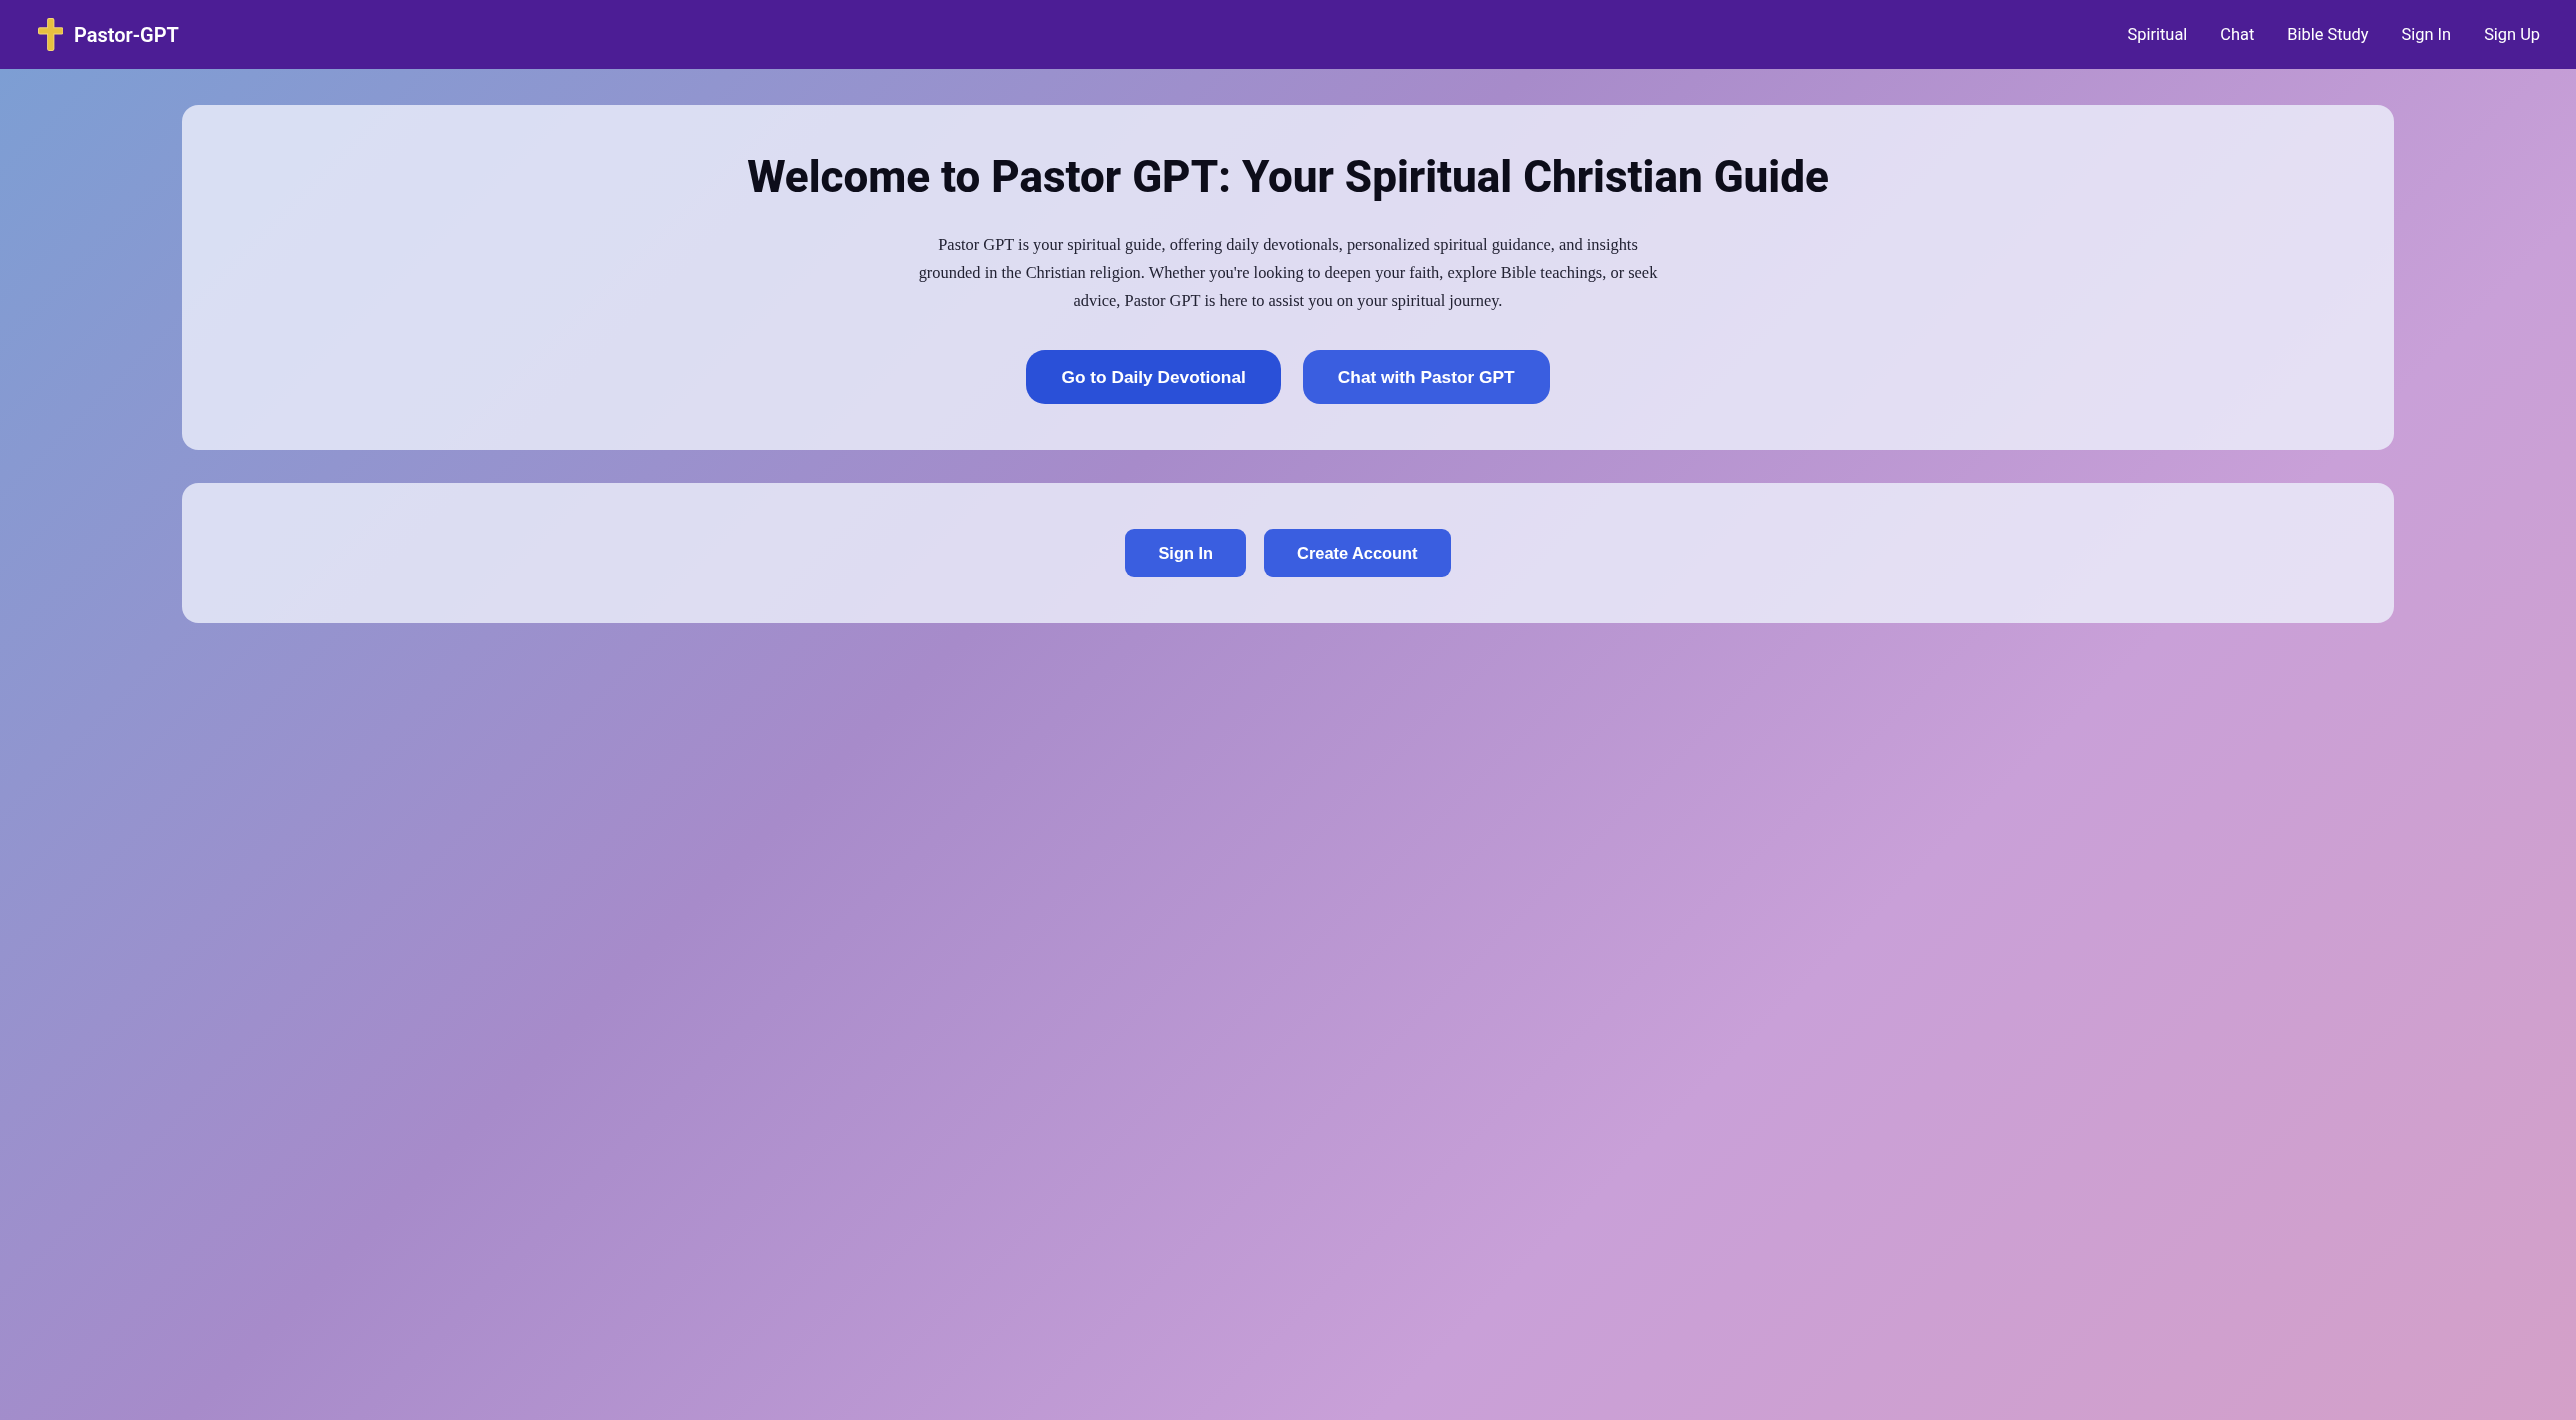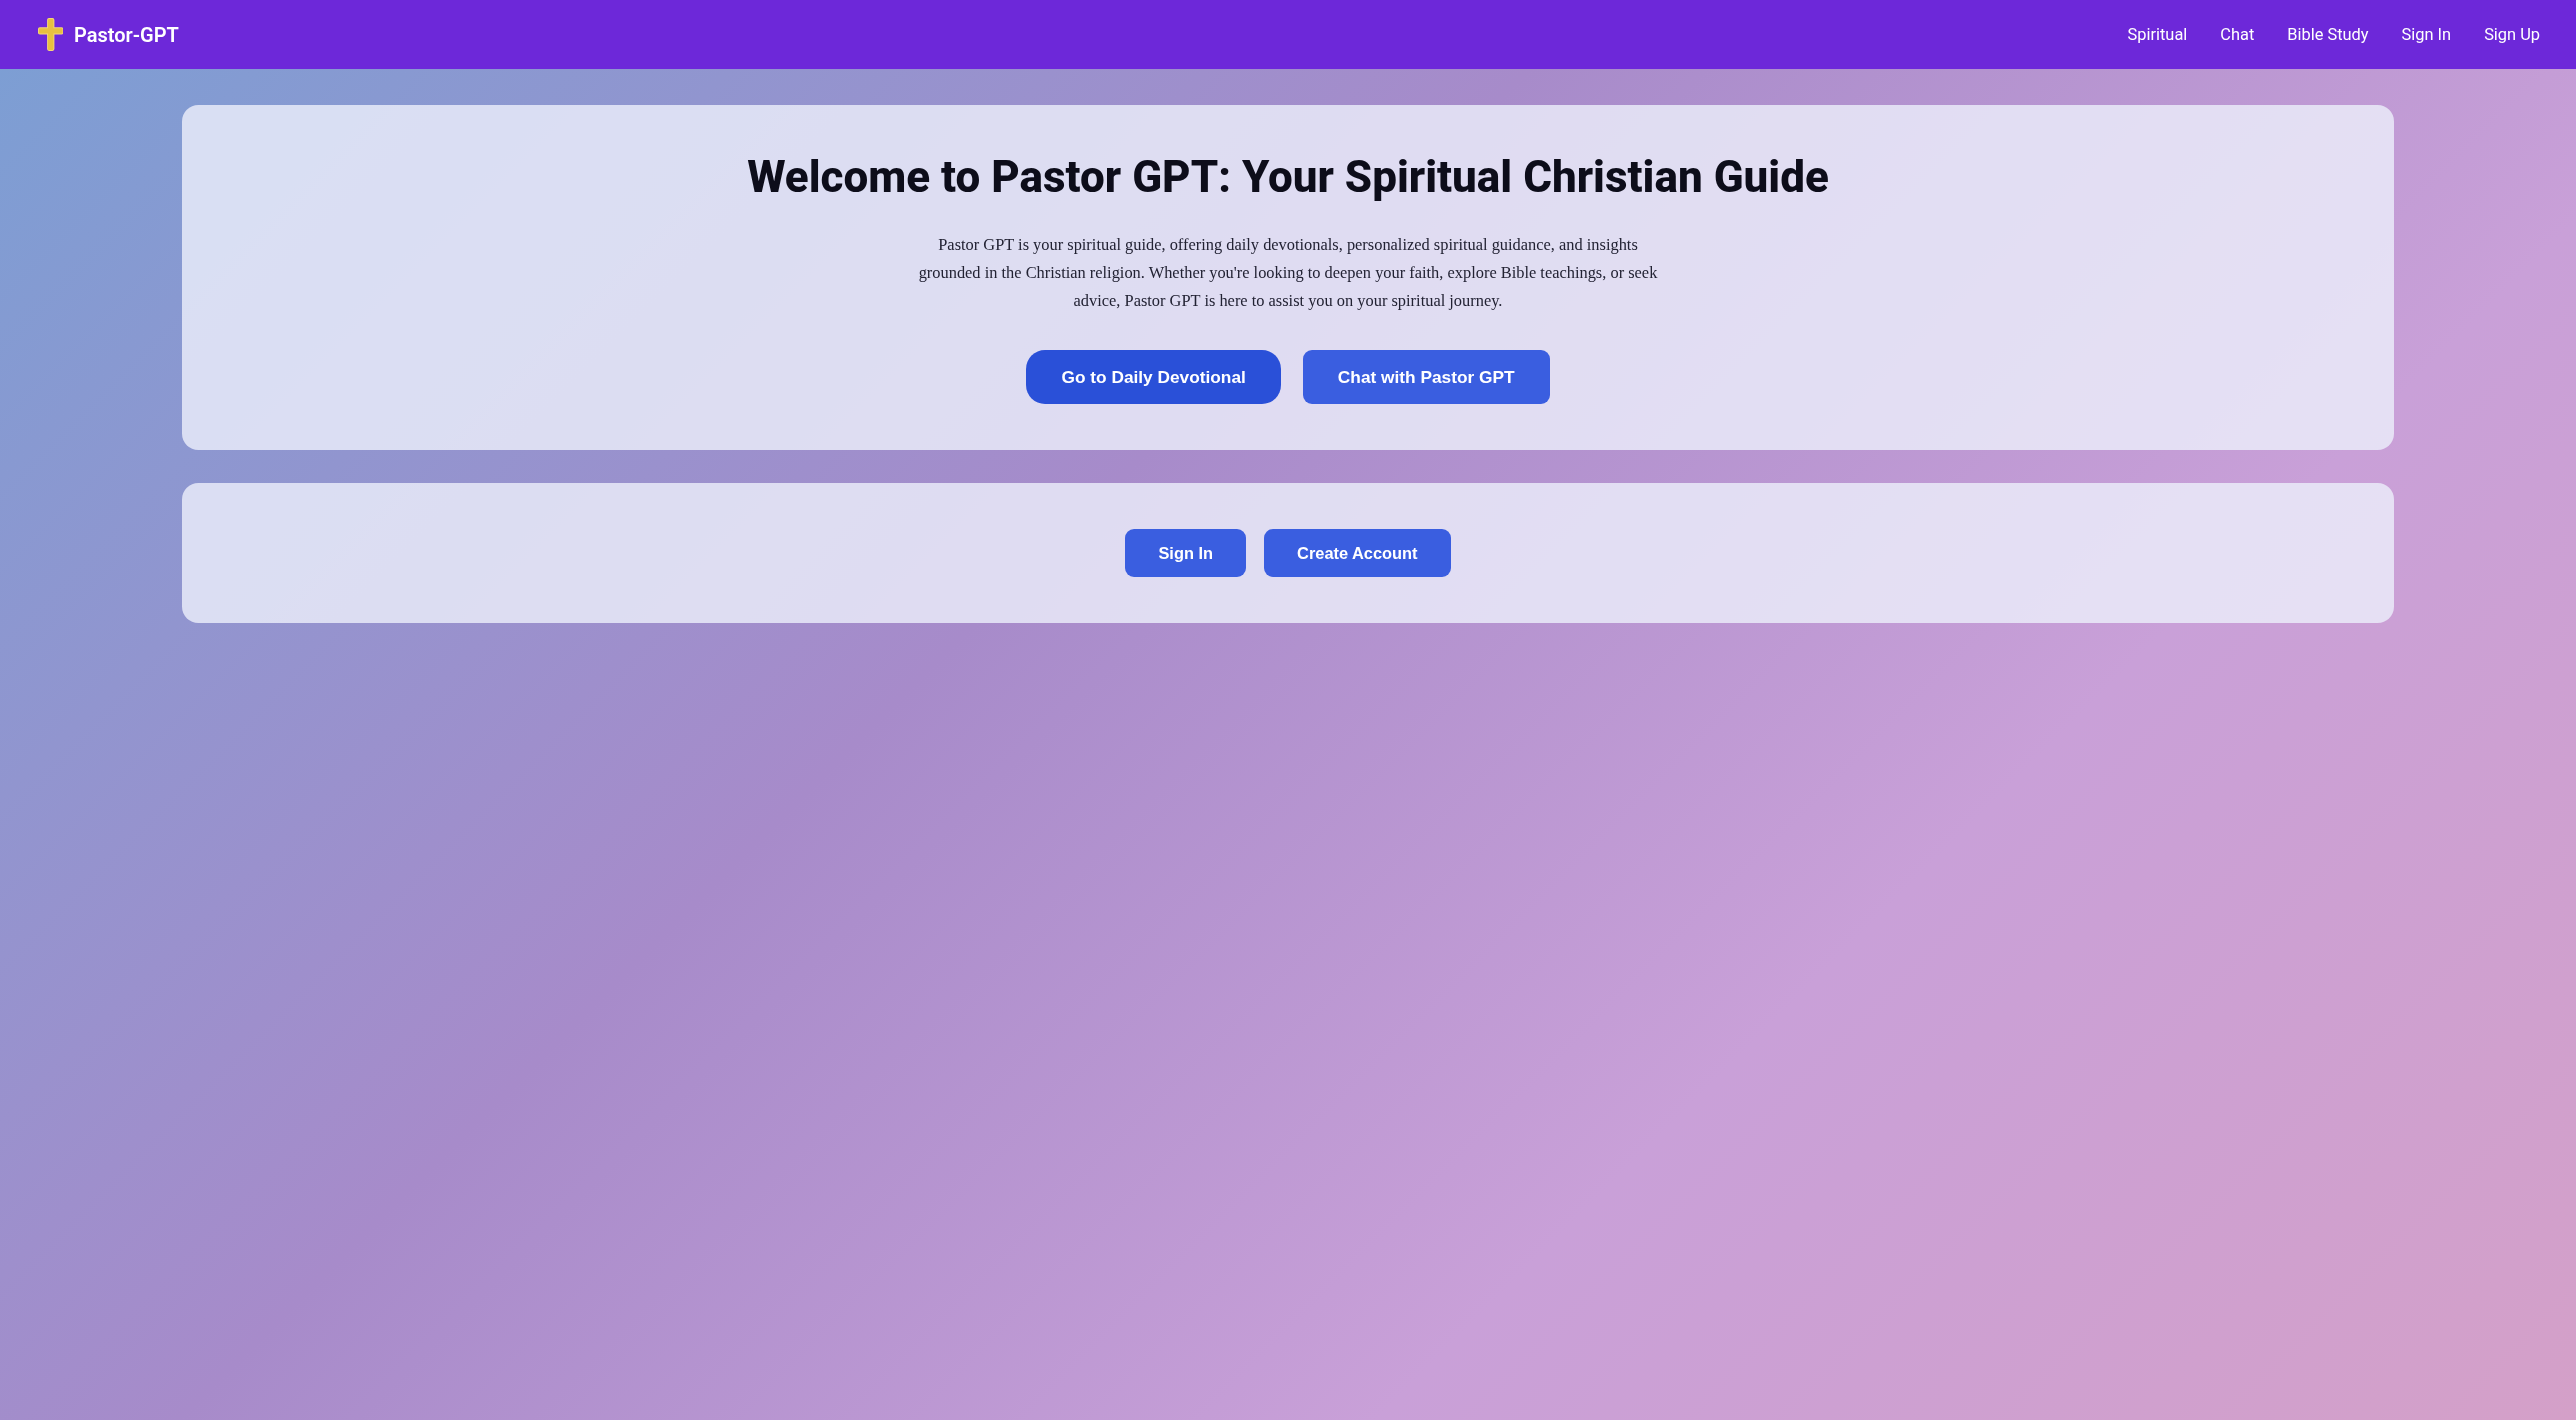--- a/index.html
+++ b/index.html
@@ -10,21 +10,21 @@
 
     body {
       font-family: -apple-system, BlinkMacSystemFont, 'Segoe UI', Roboto, sans-serif;
       background: linear-gradient(135deg, #7b9fd4 0%, #a78bca 40%, #c9a0d8 70%, #d4a0c8 100%);
       min-height: 100vh;
       overflow-x: hidden;
     }
 
     
     .navbar {
-      background-color: #6d28d9;
+      background-color: #4c1d95;
       display: flex;
       align-items: center;
       justify-content: space-between;
       padding: 0 36px;
       height: 69px;
     }
 
     .navbar-brand {
       display: flex;
       align-items: center;
@@ -117,21 +117,21 @@
       font-size: 17.3px;
       font-weight: 600;
       cursor: pointer;
       transition: background-color 0.2s;
     }
 
     .btn-secondary {
       background-color: #3a5ee0;
       color: white;
       border: none;
-      border-radius: 9px;
+      border-radius: 17px;
       padding: 6px 35px;
       font-size: 17.3px;
       font-weight: 600;
       cursor: pointer;
       transition: background-color 0.2s;
     }
 
     
     .devotionals-title {
       font-size: 36px;

